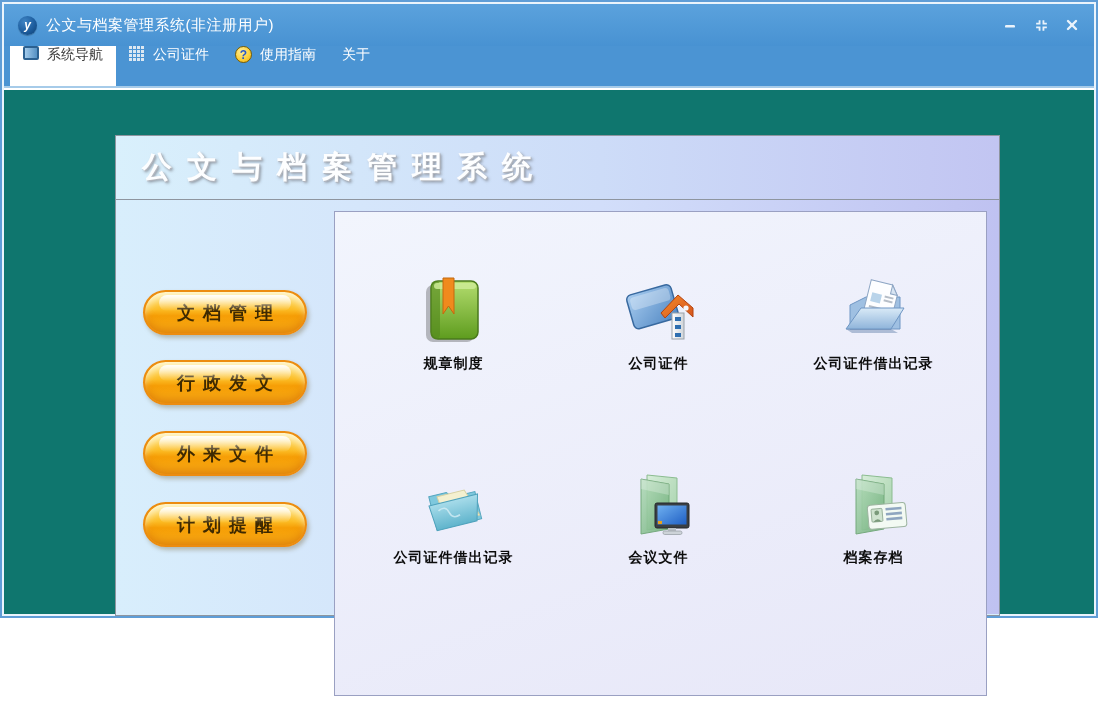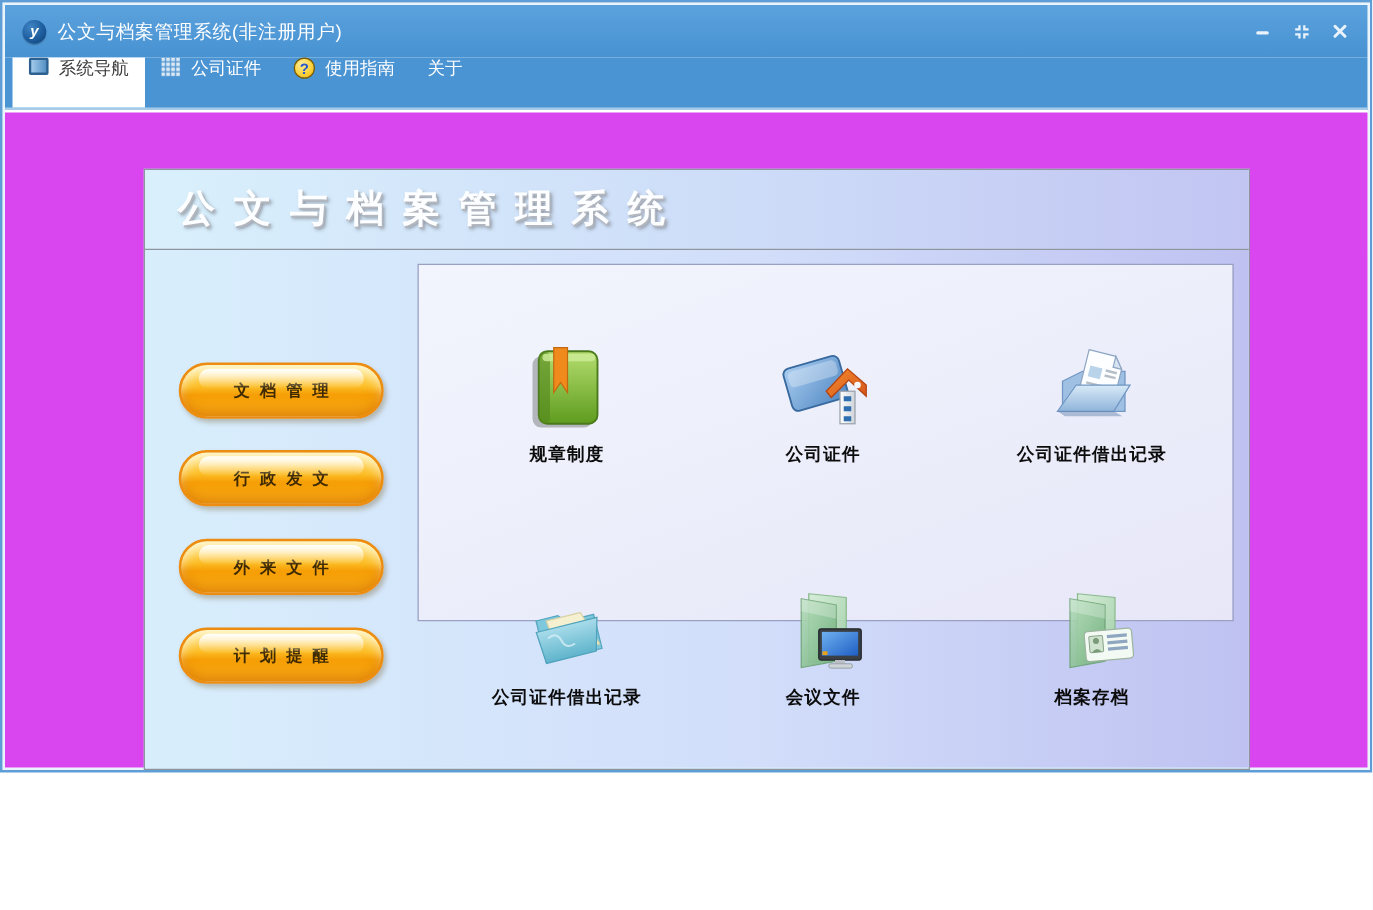--- a/index.html
+++ b/index.html
@@ -32,47 +32,47 @@
   .tab { display:flex; align-items:flex-start; gap:8px; padding:0 13px; color:#ffffff;
     font-size:14px; cursor:pointer; }
   .tab.active { background:#ffffff; color:#3c3c3c; }
   .tab .tico { display:block; }
   .help-badge { width:17px; height:17px; border-radius:50%;
     background:radial-gradient(circle at 38% 30%, #ffee9a 0%, #fdd23e 55%, #eeae0e 100%);
     border:1px solid #7a5c00; color:#2a58c8; font-size:12px; font-weight:bold;
     display:flex; align-items:center; justify-content:center; }
 
   
-  .content { position:absolute; left:2px; top:88px; right:2px; bottom:2px; background:#d946ef; }
+  .content { position:absolute; left:2px; top:88px; right:2px; bottom:2px; background:#0f766e; }
 
   .panel { position:absolute; left:111px; top:45px; width:885px; height:481px;
     border:1px solid #8e959f; background:#d8eefc; }
   .panel-header { height:64px; border-bottom:1px solid #8e959f;
     background:linear-gradient(90deg,#d9f0fc 0%, #cddcf8 55%, #c2c5f2 100%);
     display:flex; align-items:center; padding-left:26px; }
   .panel-title { font-size:30px; font-weight:bold; letter-spacing:15px; color:#fdfeff;
     text-shadow: 1px 1px 0 #b2b6be, 2px 2px 3px rgba(125,130,140,.85); }
   .panel-body { position:relative; height:414px;
     background:linear-gradient(90deg,#d8eefc 0%, #d2defa 55%, #bfc2f1 100%); }
 
   
   .pill { position:absolute; left:27px; width:164px; height:45px; border-radius:23px;
     background:linear-gradient(180deg,#ffe06a 0%, #fcbd25 42%, #f69e06 58%, #f9ae16 100%);
     border:2px solid #ec8c10;
     box-shadow: inset 0 10px 10px -5px rgba(255,250,225,.95),
                 inset 0 -9px 10px -6px rgba(200,92,0,.6),
                 2px 3px 4px rgba(110,90,40,.35);
     display:flex; align-items:center; justify-content:center; cursor:pointer;
-    color:#3e2900; font-size:13px; font-weight:bold; letter-spacing:8px; text-indent:8px;font-family:Liberation Serif, serif; }
+    color:#3e2900; font-size:18px; font-weight:bold; letter-spacing:8px; text-indent:8px;font-family:Liberation Serif, serif; }
   .pill::before { content:""; position:absolute; left:14px; right:14px; top:3px; height:16px;
     border-radius:12px; background:linear-gradient(180deg,rgba(255,255,255,.95),rgba(255,255,255,0)); }
   .pill1 { top:90px; } .pill2 { top:160px; } .pill3 { top:231px; } .pill4 { top:302px; }
 
   
-  .inner { position:absolute; left:218px; top:11px; width:653px; height:286px;
+  .inner { position:absolute; left:218px; top:11px; width:653px; height:485px;
     background:linear-gradient(160deg,#f2f5fd 0%, #e7e7f8 100%);
     border:1px solid #9aa0c2; }
   .cell { position:absolute; width:205px; text-align:center; cursor:pointer; }
   .cell svg { display:block; margin:0 auto; }
   .cell .lbl { margin-top:8px; font-size:14px; font-weight:bold; color:#0c0c0c; letter-spacing:1px; }
   .r1 { top:63px; } .r2 { top:257px; }
   .c1 { left:16px; } .c2 { left:221px; } .c3 { left:436px; }
 </style>
 </head>
 <body>

